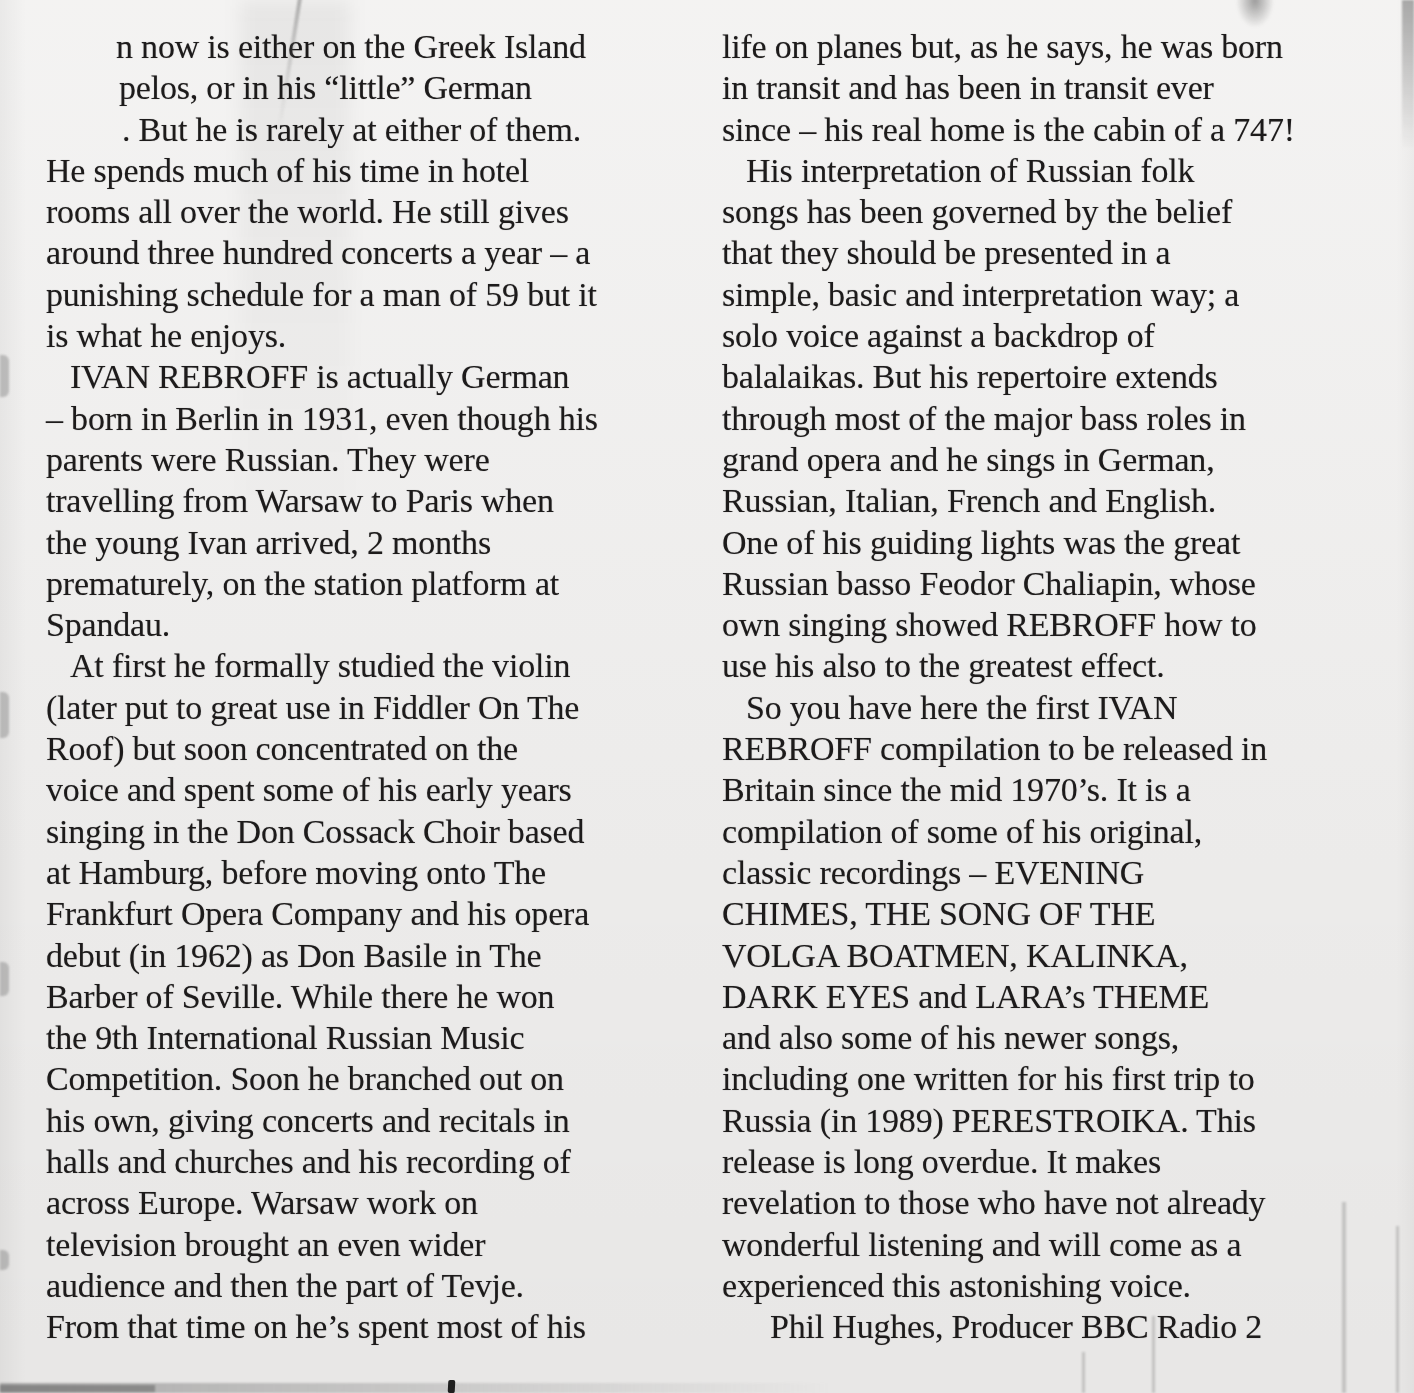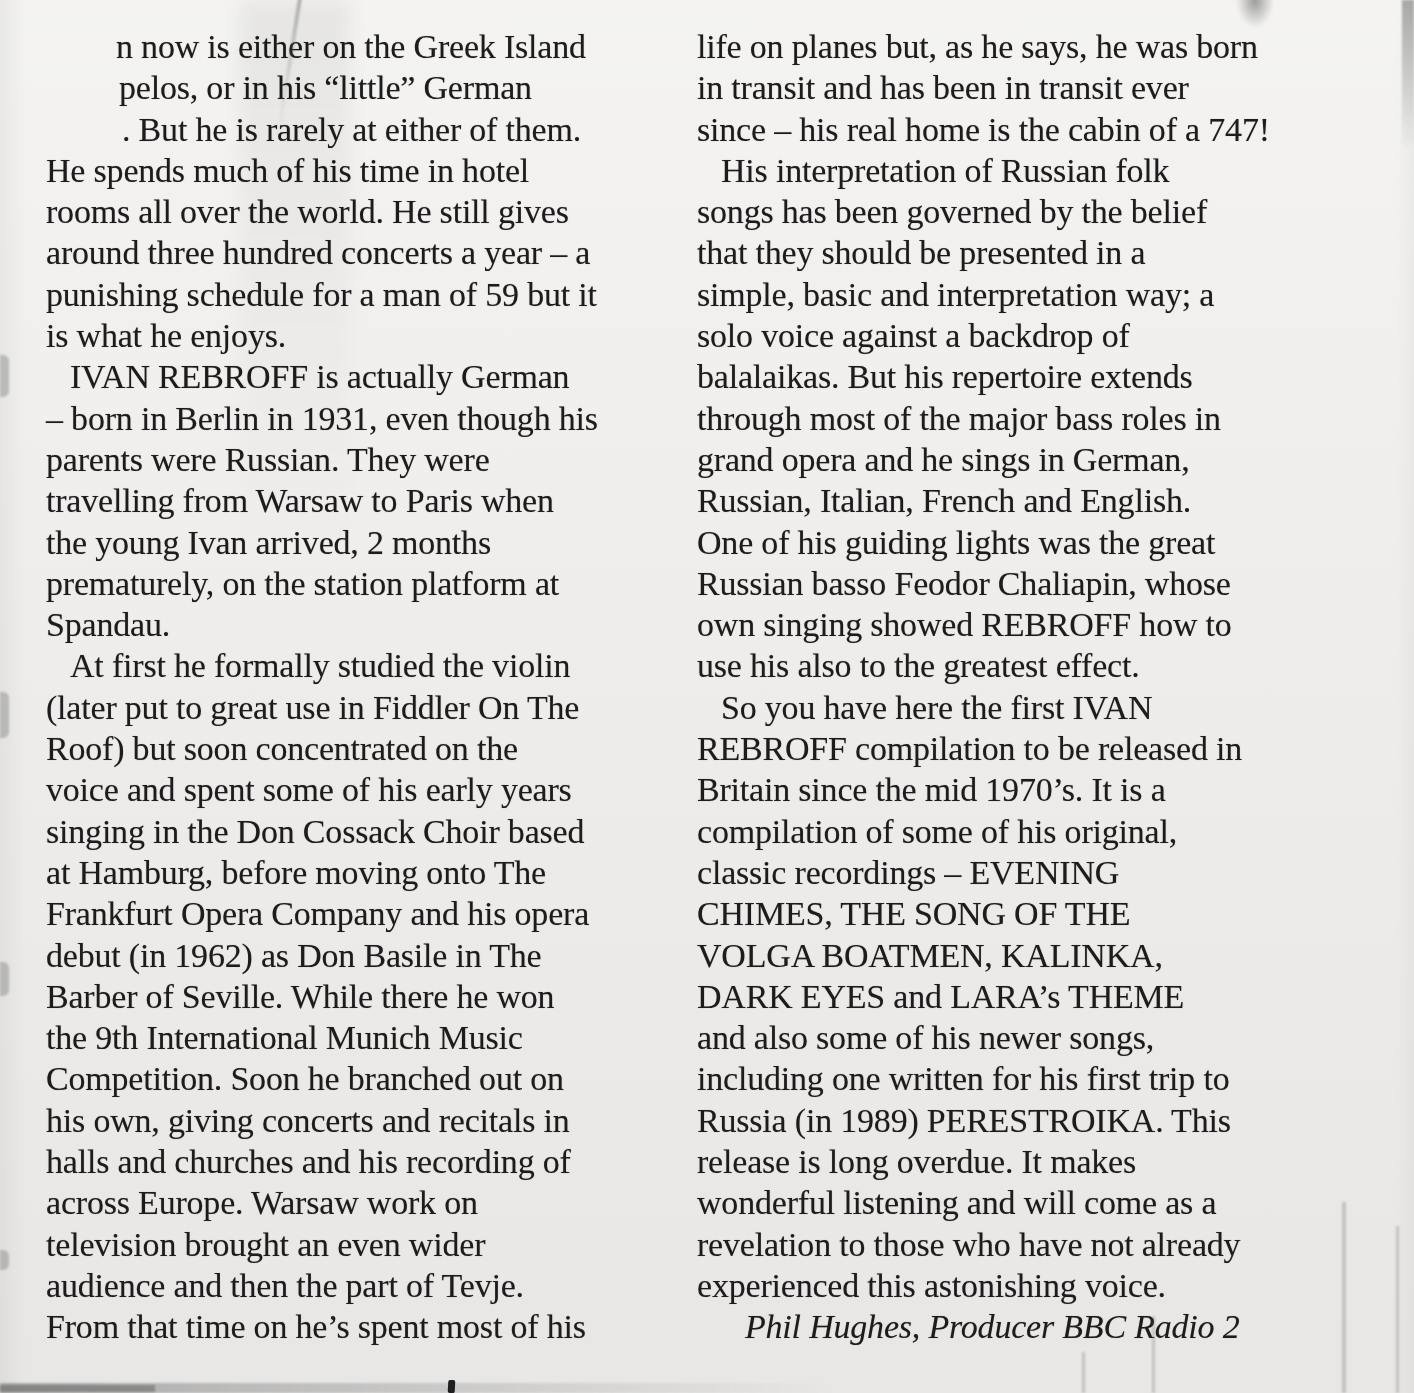--- a/index.html
+++ b/index.html
@@ -36,27 +36,27 @@
     position: absolute;
     top: 26px;
     color: var(--ink);
     font-size: 34px;
     line-height: 41.3px;
     letter-spacing: -0.2px;
     white-space: nowrap;
     text-shadow: 0 0 1px rgba(20,20,20,0.35);
   }
   .col-left  { left: 46px;  width: 665px; }
-  .col-right { left: 697px; width: 670px; }
+  .col-right { left: 722px; width: 670px; }
   .line { height: 41.3px; }
   .line.hang1 { padding-left: 70px; }
   .line.hang2 { padding-left: 73px; }
   .line.hang3 { padding-left: 76px; }
   .line.para  { padding-left: 24px; }
-  .line.byline{ padding-left: 48px; font-style: italic; }
+  .line.byline{ padding-left: 48px; }
 
   
   .artifact { position: absolute; pointer-events: none; }
   .crease-top {
     left: 288px; top: -14px; width: 4px; height: 150px;
     background: linear-gradient(180deg, rgba(90,90,90,0.45), rgba(120,120,120,0.12) 70%, rgba(120,120,120,0));
     transform: rotate(9deg);
     filter: blur(1.2px);
     border-radius: 3px;
   }
@@ -125,21 +125,21 @@
       <div class="line">Spandau.</div>
       <div class="line para">At first he formally studied the violin</div>
       <div class="line">(later put to great use in Fiddler On The</div>
       <div class="line">Roof) but soon concentrated on the</div>
       <div class="line">voice and spent some of his early years</div>
       <div class="line">singing in the Don Cossack Choir based</div>
       <div class="line">at Hamburg, before moving onto The</div>
       <div class="line">Frankfurt Opera Company and his opera</div>
       <div class="line">debut (in 1962) as Don Basile in The</div>
       <div class="line">Barber of Seville. While there he won</div>
-      <div class="line">the 9th International Munich Music</div>
+      <div class="line">the 9th International Russian Music</div>
       <div class="line">Competition. Soon he branched out on</div>
       <div class="line">his own, giving concerts and recitals in</div>
       <div class="line">halls and churches and his recording of</div>
       <div class="line">across Europe. Warsaw work on</div>
       <div class="line">television brought an even wider</div>
       <div class="line">audience and then the part of Tevje.</div>
       <div class="line">From that time on he’s spent most of his</div>
     </div>
   <div class="col col-right" id="col-right">
       <div class="line">life on planes but, as he says, he was born</div>
@@ -163,22 +163,22 @@
       <div class="line">Britain since the mid 1970’s. It is a</div>
       <div class="line">compilation of some of his original,</div>
       <div class="line">classic recordings – EVENING</div>
       <div class="line">CHIMES, THE SONG OF THE</div>
       <div class="line">VOLGA BOATMEN, KALINKA,</div>
       <div class="line">DARK EYES and LARA’s THEME</div>
       <div class="line">and also some of his newer songs,</div>
       <div class="line">including one written for his first trip to</div>
       <div class="line">Russia (in 1989) PERESTROIKA. This</div>
       <div class="line">release is long overdue. It makes</div>
+      <div class="line">revelation to those who have not already</div>
       <div class="line">wonderful listening and will come as a</div>
-      <div class="line">revelation to those who have not already</div>
       <div class="line">experienced this astonishing voice.</div>
       <div class="line byline">Phil Hughes, Producer BBC Radio 2</div>
     </div>
 
   <div class="artifact crease-band-top"></div>
   <div class="artifact crease-top"></div>
   <div class="artifact smudge-top-right"></div>
   <div class="artifact edge-right-top"></div>
   <div class="artifact nub nub1"></div>
   <div class="artifact nub nub2"></div>

